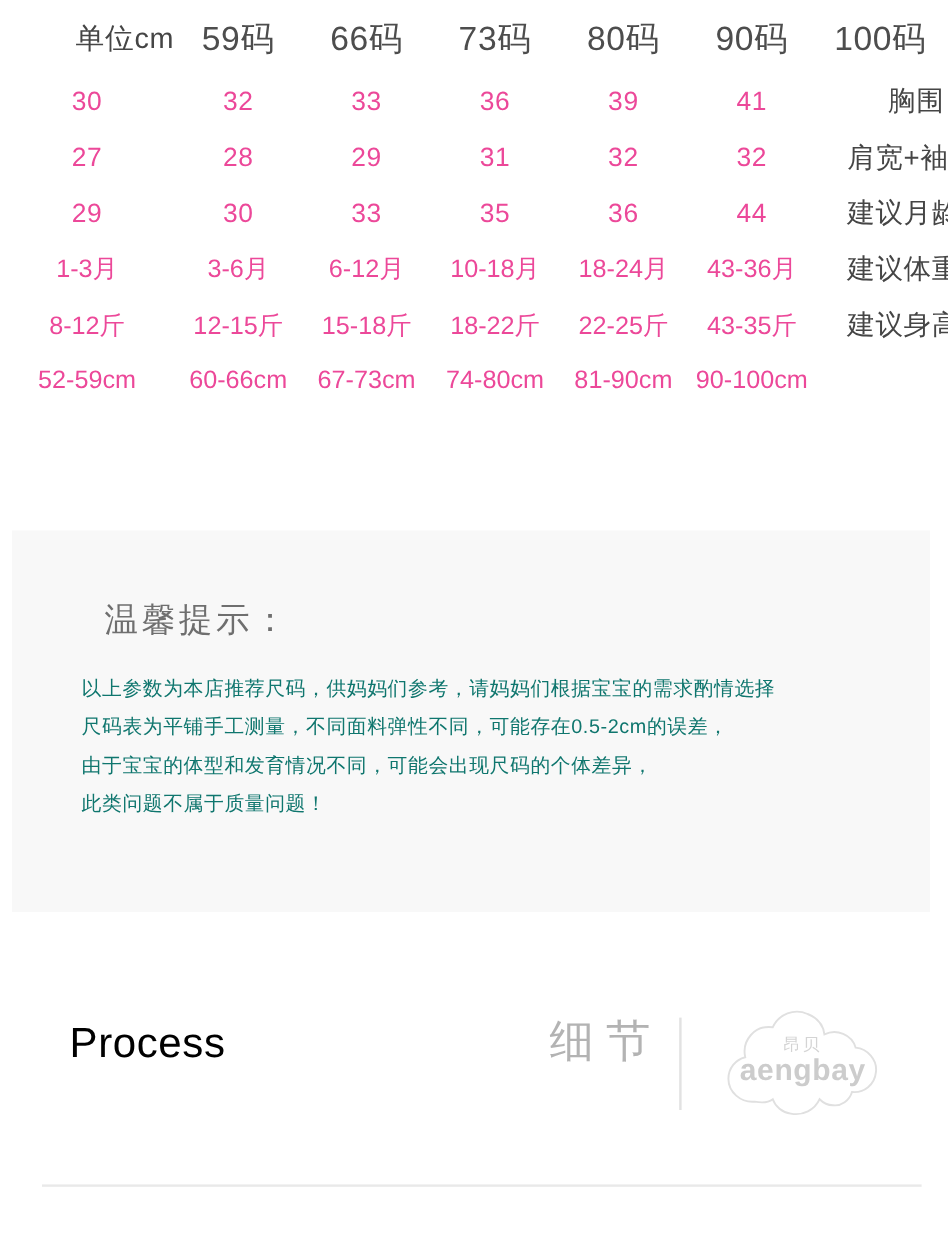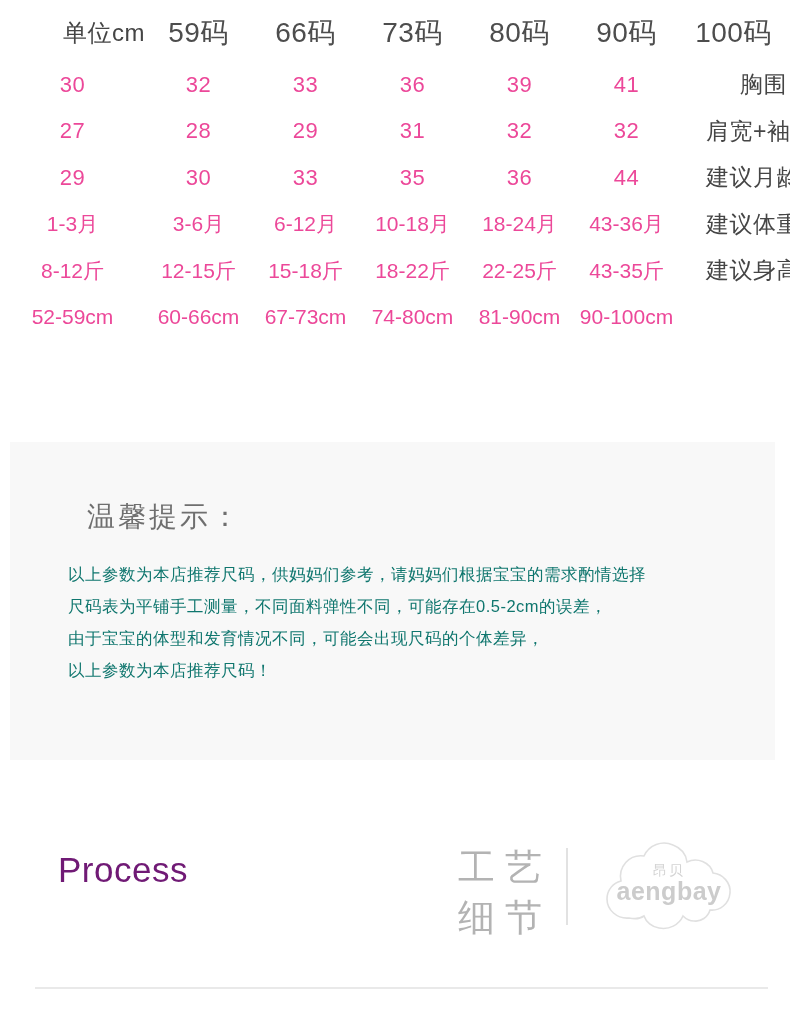--- a/index.html
+++ b/index.html
@@ -63,21 +63,21 @@
     font-size: 16.5px; color: #0f766e;
     line-height: 32px;
     letter-spacing: 0.5px;
     white-space: nowrap;
   }
 
   
   .process-en {
     position: absolute; left: 58px; top: 846px;
     font-size: 35px; line-height: 47px;
-    color: #701a75; letter-spacing: 0.5px;
+    color: #000000; letter-spacing: 0.5px;
     font-weight: 500;
   }
   .process-cn {
     position: absolute; left: 458px; top: 843px;
     font-size: 37px; line-height: 50px;
     color: #b3b3b3; letter-spacing: 10px;
     font-weight: 300;
   }
   .footer-divider {
     position: absolute; left: 566px; top: 848px;
@@ -153,30 +153,29 @@
   <div class="cell range">81-90cm</div>
   <div class="cell range">90-100cm</div>
 </div>
 
 <div class="tips-panel">
   <div class="tips-title">温馨提示：</div>
   <div class="tips-body">
     <p>以上参数为本店推荐尺码，供妈妈们参考，请妈妈们根据宝宝的需求酌情选择</p>
     <p>尺码表为平铺手工测量，不同面料弹性不同，可能存在0.5-2cm的误差，</p>
     <p>由于宝宝的体型和发育情况不同，可能会出现尺码的个体差异，</p>
-    <p>以上参数为本店推荐尺码！</p>
+    <p>此类问题不属于质量问题！</p>
   </div>
 </div>
 
 <div class="process-en">
   <div>Process</div>
 </div>
 
 <div class="process-cn">
-  <div>工艺</div>
   <div>细节</div>
 </div>
 
 <div class="footer-divider"></div>
 
 <svg class="brand-logo" viewBox="0 0 145 100" xmlns="http://www.w3.org/2000/svg">
   <path d="M31,80 C19,81 9,72 9,61 C9,52 15,45 23,43 C20,29 31,16 46,18 C51,7 64,2 75,7 C83,10 88,16 89,24 C99,19 112,24 115,35 C125,36 133,45 132,55 C131,66 122,73 112,72 C110,79 103,84 96,83 C92,83 88,81 85,78 C81,87 71,92 61,90 C54,89 48,84 46,78 C42,81 36,81 31,80 Z" fill="#ffffff" stroke="#e0e0e0" stroke-width="1.6"></path>
   <text x="71" y="37" text-anchor="middle" font-family="Liberation Sans, DejaVu Sans, sans-serif" font-size="14" letter-spacing="2" fill="#d4d4d4">昂贝</text>
   <text x="71" y="62" text-anchor="middle" font-family="Liberation Sans, DejaVu Sans, sans-serif" font-size="25" font-weight="bold" letter-spacing="0.5" fill="#cccccc">aengbay</text>
 </svg>

